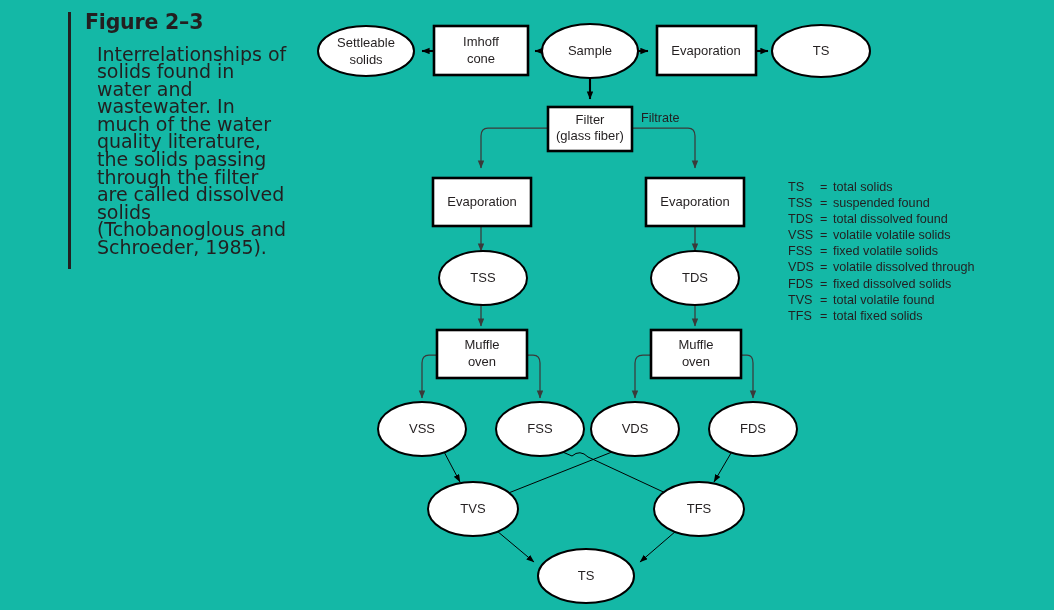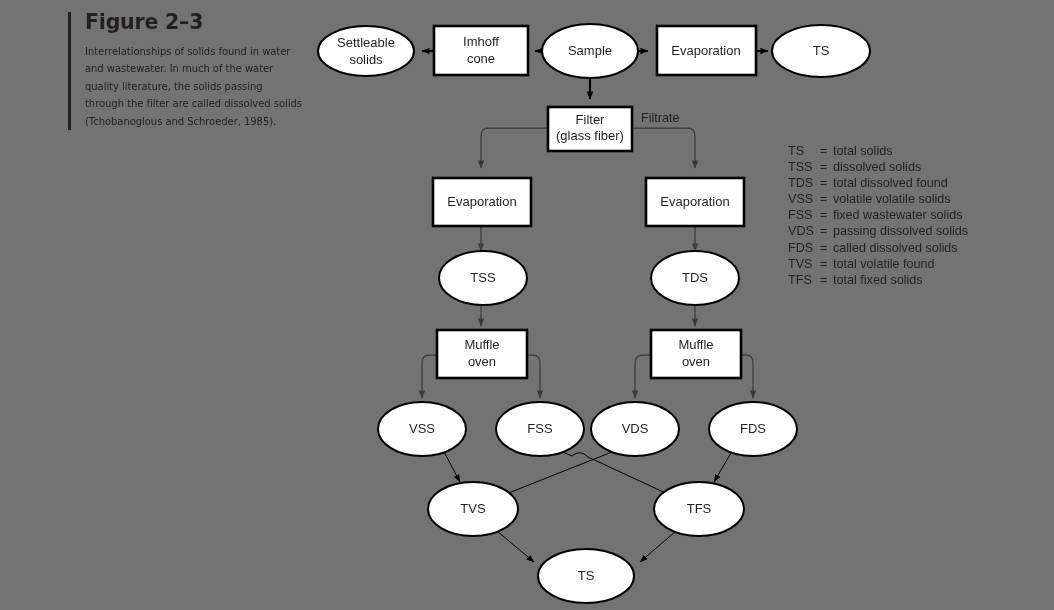--- a/index.html
+++ b/index.html
@@ -9,21 +9,21 @@
     background: #ffffff;
   }
   body {
     font-family: "Liberation Sans", sans-serif;
     color: #000000;
   }
   #page {
     position: relative;
     width: 1054px;
     height: 610px;
-    background: #737373;
+    background: #14b8a6;
     overflow: hidden;
   }
 
   
   #caption-block {
     position: absolute;
     left: 68px;
     top: 12px;
     width: 236px;
     padding-left: 14px;
@@ -34,24 +34,24 @@
     font-family: "DejaVu Sans", sans-serif;
     font-weight: bold;
     font-size: 20.5px;
     letter-spacing: -0.2px;
     color: #231f20;
     margin: 0 0 9px 0;
     line-height: 1.05;
   }
   #caption-body {
     font-family: "DejaVu Sans", sans-serif;
-    font-size: 10px;
+    font-size: 19px;
     line-height: 17.6px;
     color: #231f20;
-    margin: 0;
+    margin: 12px;
     letter-spacing: -0.05px;
   }
 
   
   #legend {
     position: absolute;
     left: 788px;
     top: 144px;
   }
   .legend-row {
@@ -63,21 +63,21 @@
     white-space: nowrap;
   }
   .legend-abbr {
     width: 32px;
     flex: 0 0 32px;
   }
   .legend-eq {
     width: 13px;
     flex: 0 0 13px;
   }
-  .legend-desc { flex: 0 0 auto; }
+  .legend-desc { flex: 0 0 auto; margin-top: 36px; }
 
   
   #diagram {
     position: absolute;
     left: 0;
     top: 0;
   }
   .node-box {
     fill: #ffffff;
     stroke: #000000;
@@ -128,46 +128,46 @@
 
   <div id="legend">
     <div class="legend-row">
       <span class="legend-abbr">TS</span>
       <span class="legend-eq">=</span>
       <span class="legend-desc">total solids</span>
     </div>
     <div class="legend-row">
       <span class="legend-abbr">TSS</span>
       <span class="legend-eq">=</span>
-      <span class="legend-desc">dissolved solids</span>
+      <span class="legend-desc">suspended found</span>
     </div>
     <div class="legend-row">
       <span class="legend-abbr">TDS</span>
       <span class="legend-eq">=</span>
       <span class="legend-desc">total dissolved found</span>
     </div>
     <div class="legend-row">
       <span class="legend-abbr">VSS</span>
       <span class="legend-eq">=</span>
       <span class="legend-desc">volatile volatile solids</span>
     </div>
     <div class="legend-row">
       <span class="legend-abbr">FSS</span>
       <span class="legend-eq">=</span>
-      <span class="legend-desc">fixed wastewater solids</span>
+      <span class="legend-desc">fixed volatile solids</span>
     </div>
     <div class="legend-row">
       <span class="legend-abbr">VDS</span>
       <span class="legend-eq">=</span>
-      <span class="legend-desc">passing dissolved solids</span>
+      <span class="legend-desc">volatile dissolved through</span>
     </div>
     <div class="legend-row">
       <span class="legend-abbr">FDS</span>
       <span class="legend-eq">=</span>
-      <span class="legend-desc">called dissolved solids</span>
+      <span class="legend-desc">fixed dissolved solids</span>
     </div>
     <div class="legend-row">
       <span class="legend-abbr">TVS</span>
       <span class="legend-eq">=</span>
       <span class="legend-desc">total volatile found</span>
     </div>
     <div class="legend-row">
       <span class="legend-abbr">TFS</span>
       <span class="legend-eq">=</span>
       <span class="legend-desc">total fixed solids</span>

